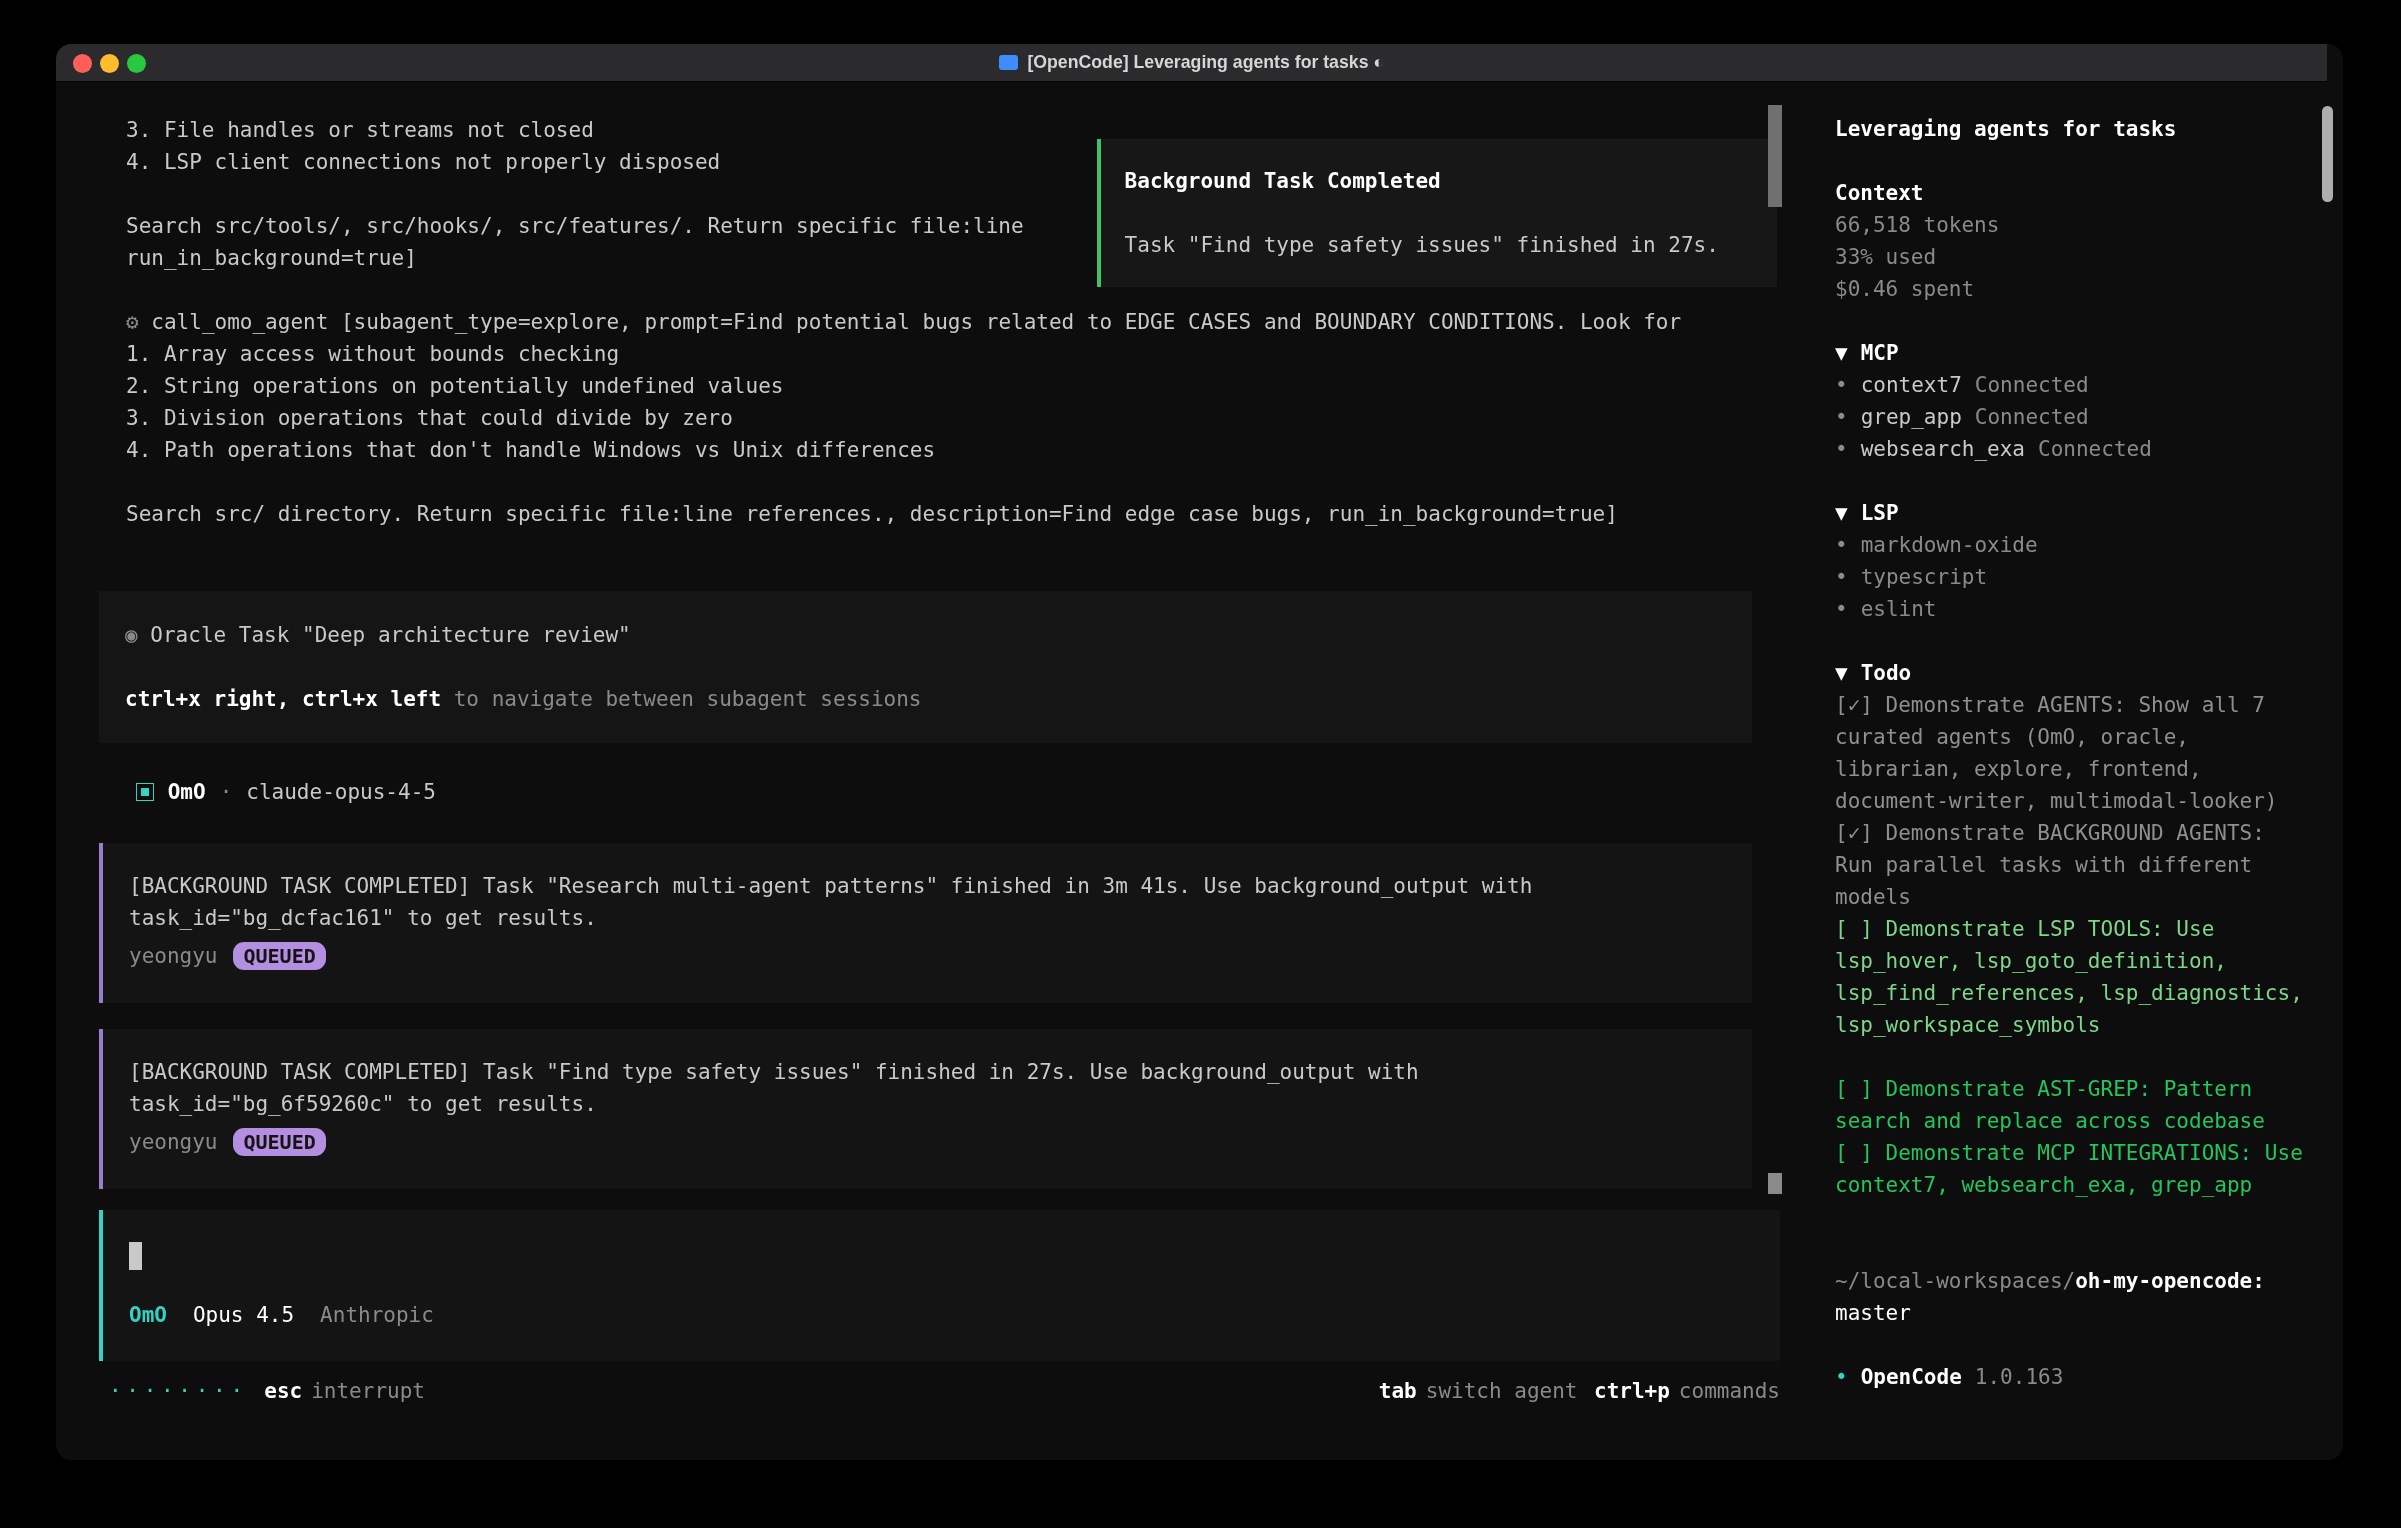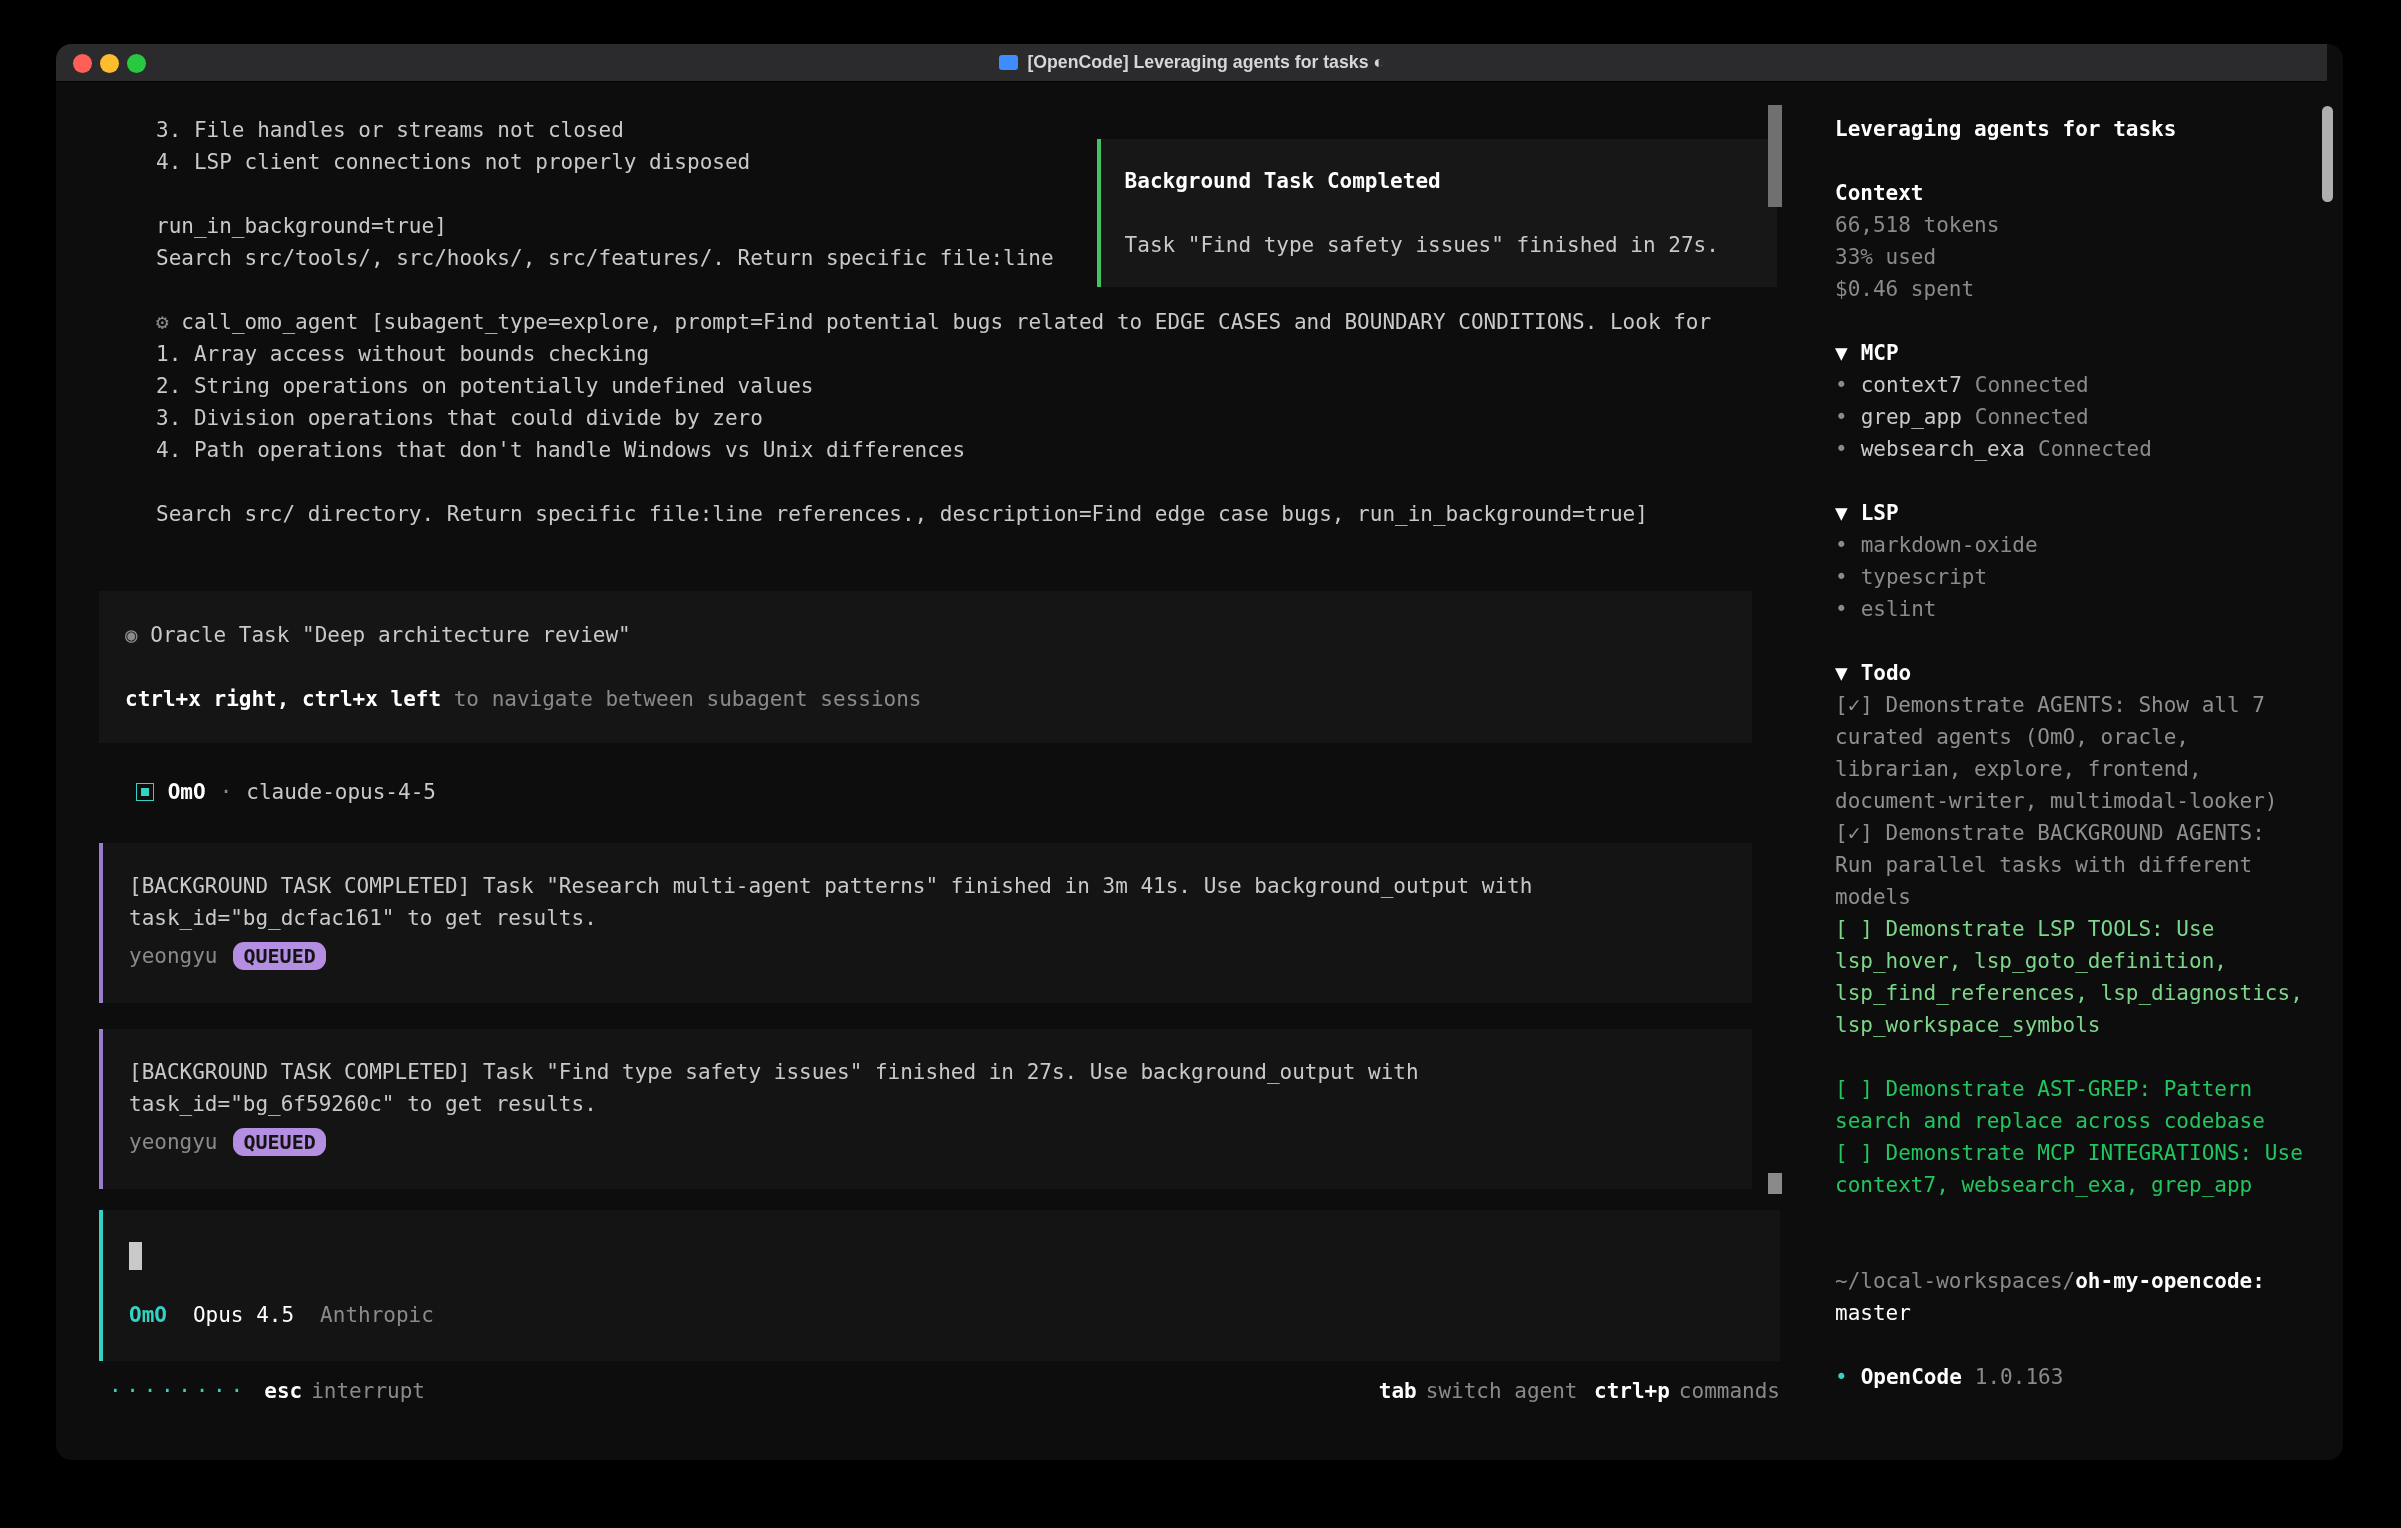--- a/index.html
+++ b/index.html
@@ -41,21 +41,21 @@
     padding-top:32px;
   }
   .t { font-size:21px; line-height:32px; min-height:32px; }
   .c-text   { color:#c9c9c9; }
   .c-dim    { color:#8a8a8a; }
   .c-bright { color:#ffffff; }
   .c-teal   { color:#34d2c2; }
   .b { font-weight:700; }
   .pre { white-space:pre; }
 
-  .log { margin-left:100px; }
+  .log { margin-left:70px; }
 
   .notification {
     position:absolute; left:1041px; top:57px; width:680px; height:148px;
     background:#171717;
     border-left:4.1px solid #46c065;
     padding:26px 23.6px;
   }
   .notif-body { margin-top:32px; }
 
   .oracle-panel {
@@ -151,22 +151,22 @@
       <span>[OpenCode] Leveraging agents for tasks ◐</span>
     </div>
   </div>
 
   <div class="main">
 
     <div class="log">
       <div class="t c-text">3. File handles or streams not closed</div>
       <div class="t c-text">4. LSP client connections not properly disposed</div>
       <div class="t c-text"></div>
+      <div class="t c-text">Search src/tools/, src/hooks/, src/features/. Return specific file:line</div>
       <div class="t c-text">run_in_background=true]</div>
-      <div class="t c-text">Search src/tools/, src/hooks/, src/features/. Return specific file:line</div>
       <div class="t c-text"></div>
       <div class="t c-text">
         <span class="c-dim">⚙</span>
         <span>call_omo_agent [subagent_type=explore, prompt=Find potential bugs related to EDGE CASES and BOUNDARY CONDITIONS. Look for</span>
       </div>
       <div class="t c-text">1. Array access without bounds checking</div>
       <div class="t c-text">2. String operations on potentially undefined values</div>
       <div class="t c-text">3. Division operations that could divide by zero</div>
       <div class="t c-text">4. Path operations that don't handle Windows vs Unix differences</div>
       <div class="t c-text"></div>

